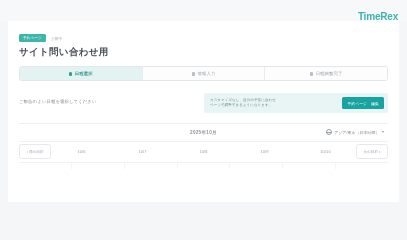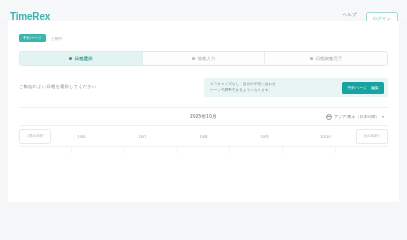--- a/index.html
+++ b/index.html
@@ -13,23 +13,24 @@
     background: #f5f6f8;
     font-family: "Liberation Sans", sans-serif;
     -webkit-font-smoothing: antialiased;
   }
 
   
   .topbar {
     height: 21px;
     background: #f7f8fa;
     display: flex;
-    align-items: flex-start;
+    align-items: flex-end;
     padding: 12px 9px 0 10px;
     box-sizing: border-box;
+    flex-direction: column;
   }
   .logo {
     font-size: 10px;
     font-weight: bold;
     color: #3cb5ab;
     letter-spacing: -0.2px;
     line-height: 1;
     filter: blur(0.35px);
   }
   .topbar-spacer { flex: 1; }
@@ -321,20 +322,21 @@
   <div class="topbar-btn">ログイン</div>
 </div>
 
 <div class="card">
 
   <div class="crumbs">
     <div class="crumb-badge">予約ページ</div>
     <div class="crumb-text">公開中</div>
   </div>
 
+  <div class="page-title">サイト問い合わせ用</div>
 
   <div class="steps">
     <div class="step active">
       <div class="step-dot"></div>
       <div class="step-label">日程選択</div>
     </div>
     <div class="step">
       <div class="step-dot"></div>
       <div class="step-label">情報入力</div>
     </div>

